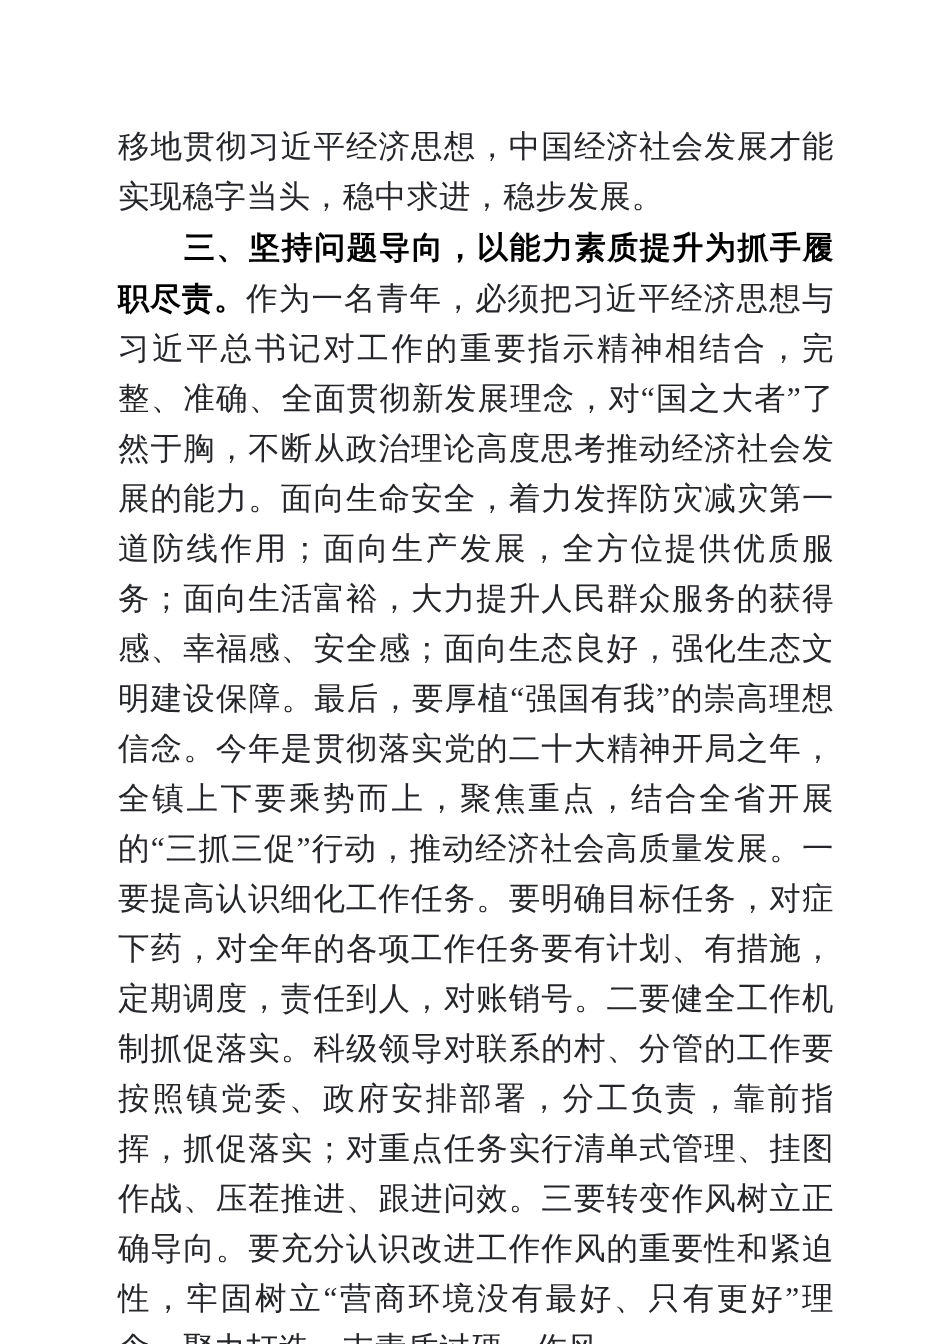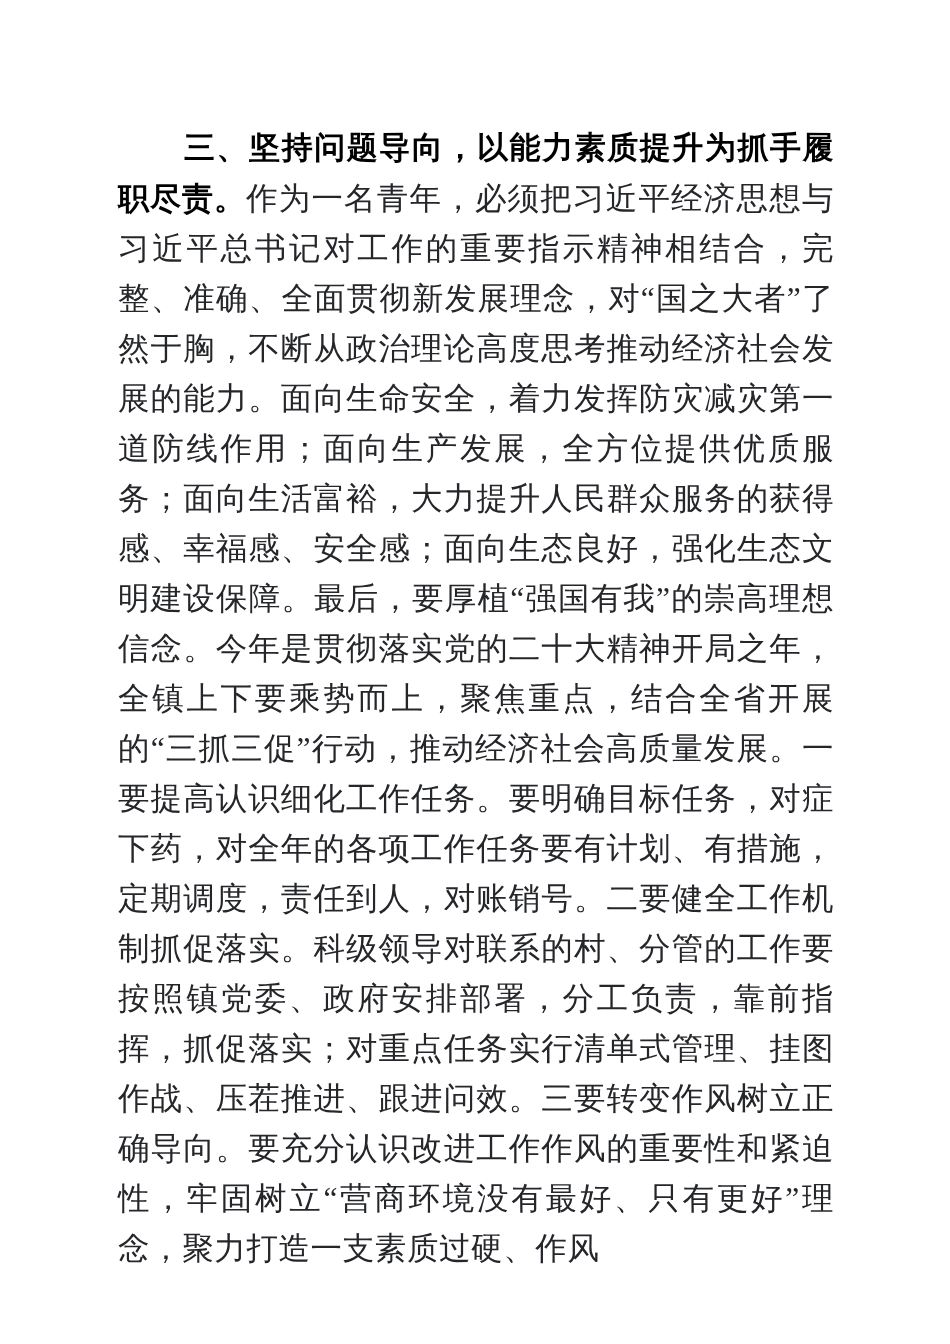--- a/index.html
+++ b/index.html
@@ -60,17 +60,18 @@
     letter-spacing: 0.4px;
     color: #000000;
   }
 </style>
 </head>
 <body>
 
 <div class="page">
   <div class="text-column">
 
+    <p class="para"><span>移地贯彻习近平经济思想，中国经济社会发展才能实现稳字当头，稳中求进，稳步发展。</span></p>
 
     <p class="para indent"><span class="bold-run">三、坚持问题导向，以能力素质提升为抓手履职尽责。</span><span>作为一名青年，必须把习近平经济思想与习近平总书记对工作的重要指示精神相结合，完整、准确、全面贯彻新发展理念，对“国之大者”了然于胸，不断从政治理论高度思考推动经济社会发展的能力。面向生命安全，着力发挥防灾减灾第一道防线作用；面向生产发展，全方位提供优质服务；面向生活富裕，大力提升人民群众服务的获得感、幸福感、安全感；面向生态良好，强化生态文明建设保障。最后，要厚植“强国有我”的崇高理想信念。今年是贯彻落实党的二十大精神开局之年，全镇上下要乘势而上，聚焦重点，结合全省开展的“三抓三促”行动，推动经济社会高质量发展。一要提高认识细化工作任务。要明确目标任务，对症下药，对全年的各项工作任务要有计划、有措施，定期调度，责任到人，对账销号。二要健全工作机制抓促落实。科级领导对联系的村、分管的工作要按照镇党委、政府安排部署，分工负责，靠前指挥，抓促落实；对重点任务实行清单式管理、挂图作战、压茬推进、跟进问效。三要转变作风树立正确导向。要充分认识改进工作作风的重要性和紧迫性，牢固树立“营商环境没有最好、只有更好”理念，聚力打造一支素质过硬、作风</span></p>
 
   </div>
 </div>
 
 </body></html>

